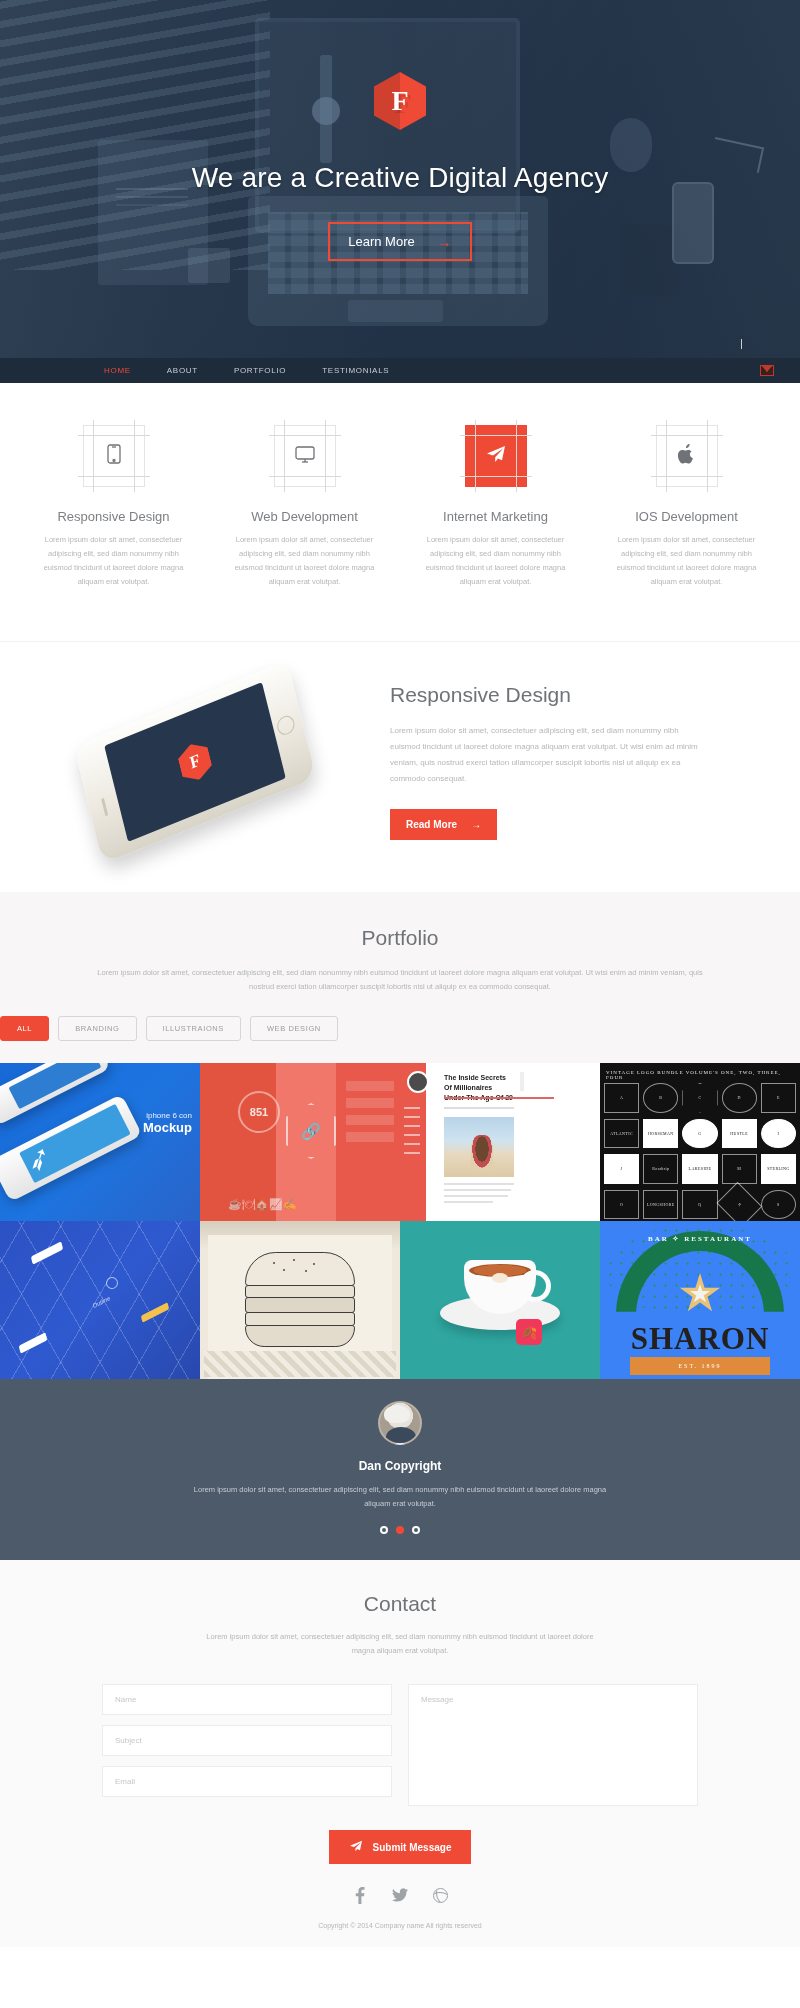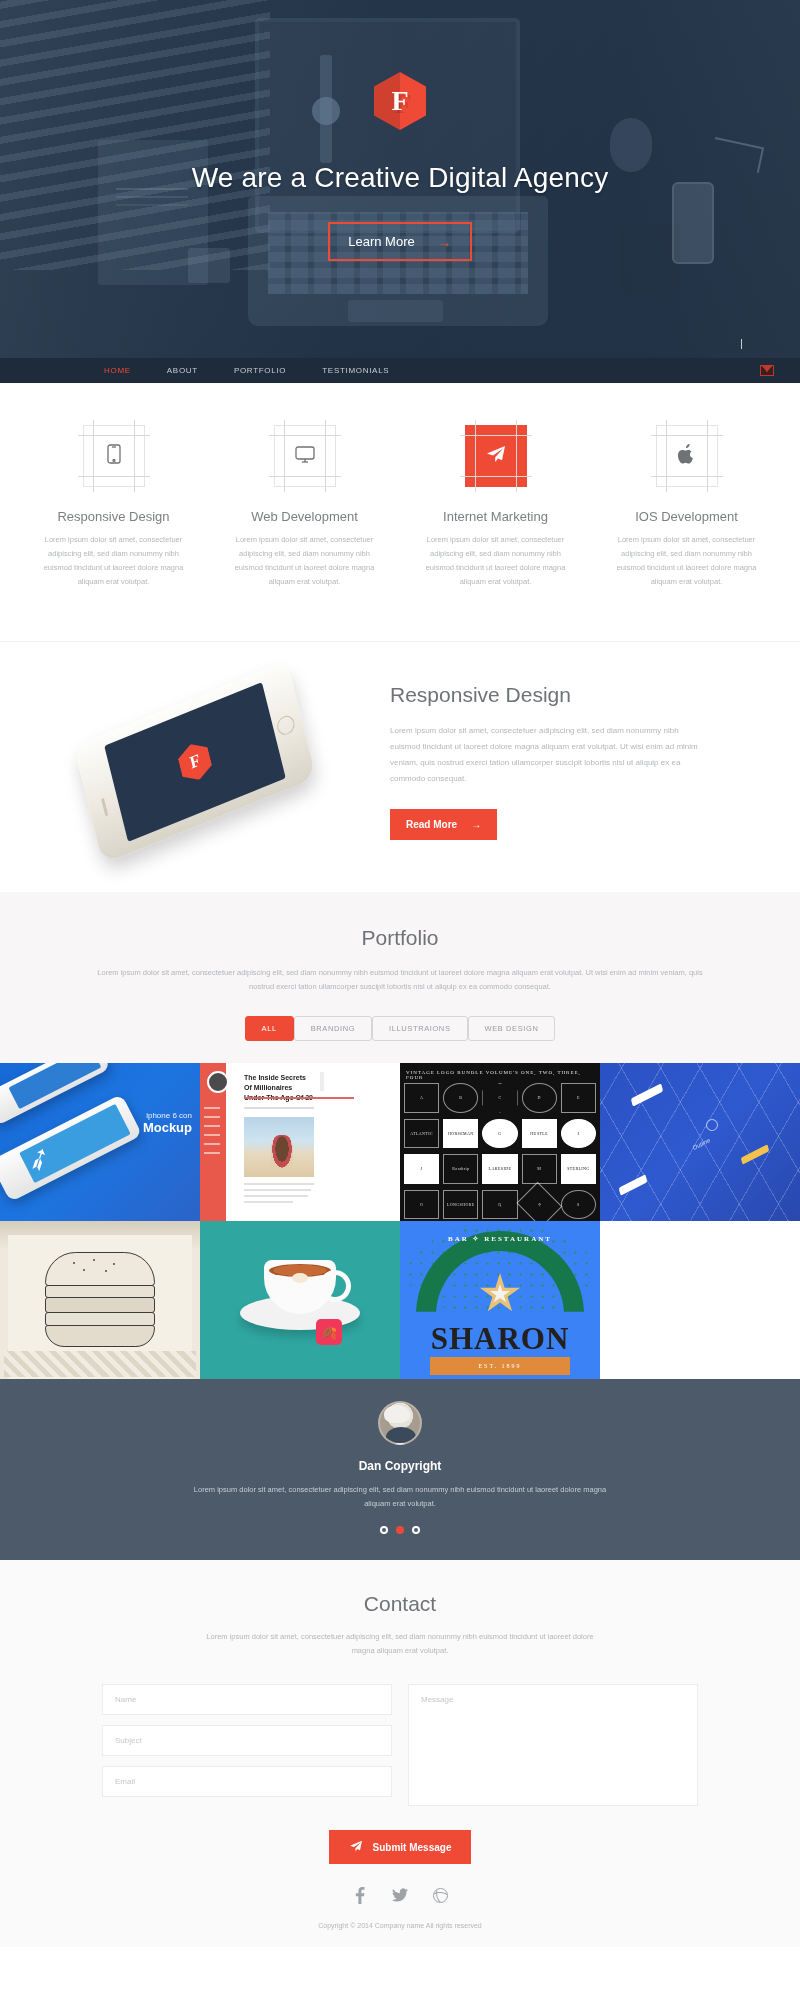--- a/index.html
+++ b/index.html
@@ -267,21 +267,21 @@
     display: inline-flex; align-items: center; gap: 14px;
     background: #ef4a36; color: #fff; border: none;
     font-size: 10px; font-weight: bold;
     padding: 10px 16px; cursor: pointer;
   }
 
   
   .portfolio { background: #f8f6f7; padding: 34px 0 22px; text-align: center; }
   .pf-title { font-size: 21px; color: #6f7276; font-weight: normal; margin-bottom: 16px; }
   .pf-text { font-size: 7.5px; line-height: 1.9; color: #b4b7ba; max-width: 620px; margin: 0 auto 22px; }
-  .pf-filters { display: flex; justify-content: center; gap: 0; }
+  .pf-filters { display: flex; justify-content: flex-start; gap: 9px; }
   .pf-filter {
     font-size: 7.5px; letter-spacing: .6px; color: #9a9da1;
     border: 1px solid #d8d5d6; background: transparent;
     padding: 7px 16px; border-radius: 3px; cursor: pointer;
     font-family: "Liberation Sans", sans-serif;
   }
   .pf-filter.active { background: #ef4a36; border-color: #ef4a36; color: #fff; }
 
   .pf-grid { display: grid; grid-template-columns: repeat(4, 1fr); }
   .pf-cell { position: relative; height: 158px; overflow: hidden; }
@@ -681,20 +681,34 @@
   <div class="pf-cell c1">
     <span class="ph a"></span>
     <span class="ph b"></span>
     <span class="bird">➶</span>
     <span class="cap">
       <span class="s">iphone 6 con</span>
       <span class="l">Mockup</span>
     </span>
   </div>
 
+  <div class="pf-cell c2">
+    <span class="pane p1"></span>
+      <span class="pane p2"></span>
+      <span class="pane p3"></span>
+    <span class="bars">
+        <i></i>
+        <i></i>
+        <i></i>
+        <i></i>
+      </span>
+    <span class="ring">851</span>
+    <span class="hexo">🔗</span>
+    <span class="icorow">☕🍽🏠📈✍</span>
+  </div>
 
   <div class="pf-cell c3">
     <span class="sidebar"></span>
     <span class="lsb">
         <i></i>
         <i></i>
         <i></i>
         <i></i>
         <i></i>
         <i></i>

